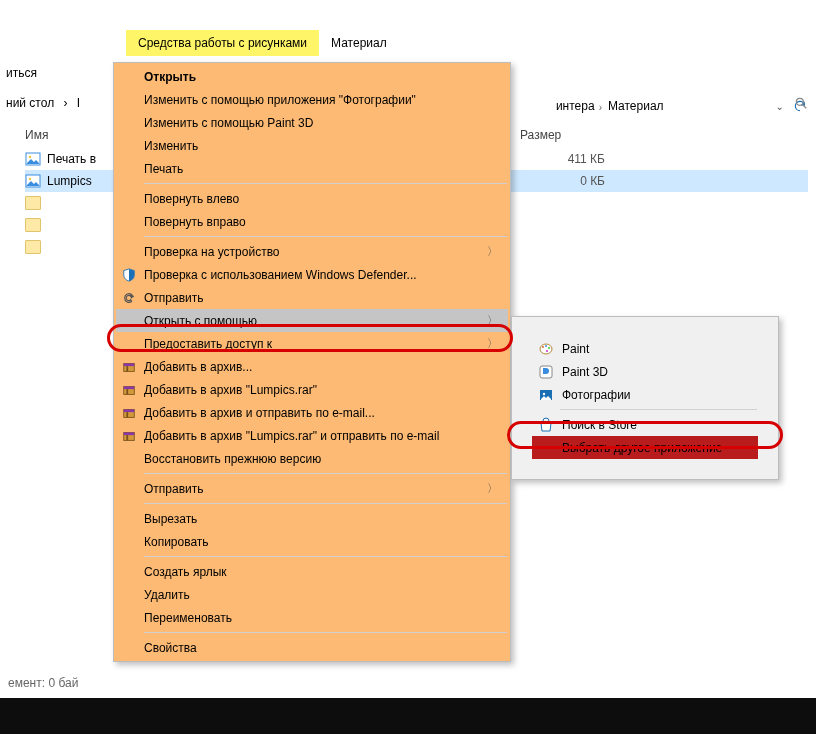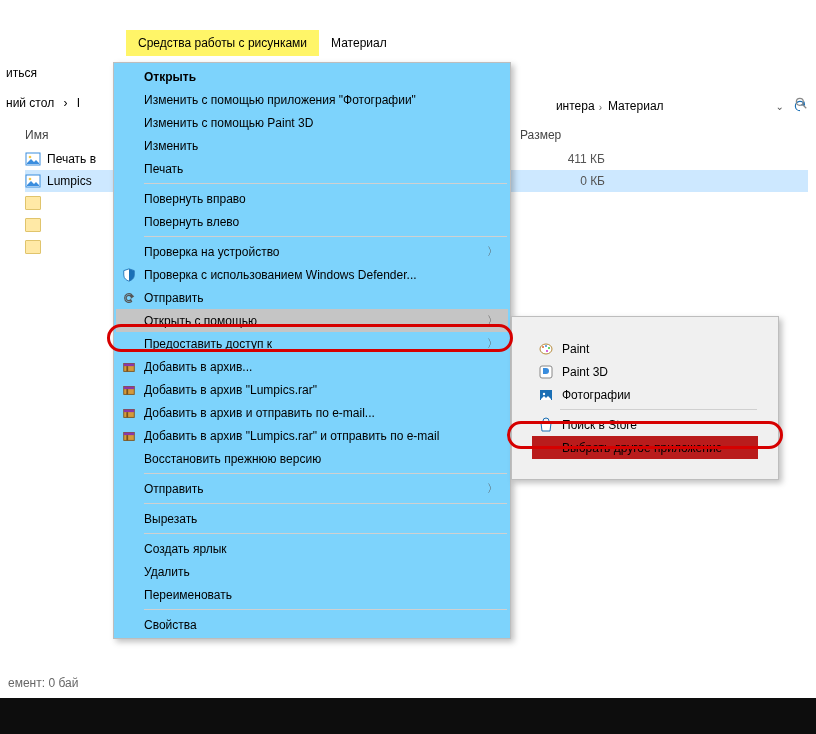--- a/index.html
+++ b/index.html
@@ -28,21 +28,21 @@
 .file-ico { width: 16px; height: 16px; margin-right: 6px; display:flex; align-items:center; justify-content:center; }
 .file-name { flex: 0 0 478px; }
 .file-size { width: 100px; text-align: right; color: #555; padding-right: 20px; }
 .folder-row { height: 22px; display:flex; align-items:center; }
 .folder-ico { width: 16px; height: 14px; background: #ffe9a6; border: 1px solid #e0c46c; border-radius: 1px; margin-right: 6px; }
 
 
 .status { position: absolute; bottom: 4px; left: 8px; color: #666; font-size: 11px; }
 
 
-.ctx { position: absolute; top: 62px; left: 113px; width: 398px; background: #7dd3fc; border: 1px solid #bdbdbd; box-shadow: 3px 3px 6px rgba(0,0,0,.25); padding: 2px; }
+.ctx { position: absolute; top: 62px; left: 113px; width: 398px; background: #fdba74; border: 1px solid #bdbdbd; box-shadow: 3px 3px 6px rgba(0,0,0,.25); padding: 2px; }
 .ctx-item { height: 23px; display: flex; align-items: center; padding-left: 28px; position: relative; }
 .ctx-item .ico { position: absolute; left: 5px; width: 16px; height: 16px; display:flex; align-items:center; justify-content:center; }
 .ctx-item .arrow { position: absolute; right: 10px; font-size: 11px; color: #555; }
 .ctx-item.hl { background: #c5c5c5; }
 .ctx-sep { height: 1px; background: #d0d0d0; margin: 3px 1px 3px 28px; }
 .ctx-item.bold span { font-weight: 600; }
 
 
 .annot { position: absolute; border: 3px solid #d60000; border-radius: 14px; pointer-events: none; }
 
@@ -155,24 +155,24 @@
       <span>Изменить с помощью Paint 3D</span>
     </div>
   <div class="ctx-item">
       <span>Изменить</span>
     </div>
   <div class="ctx-item">
       <span>Печать</span>
     </div>
   <div class="ctx-sep"></div>
   <div class="ctx-item">
+      <span>Повернуть влево</span>
+    </div>
+  <div class="ctx-item">
       <span>Повернуть вправо</span>
-    </div>
-  <div class="ctx-item">
-      <span>Повернуть влево</span>
     </div>
   <div class="ctx-sep"></div>
   <div class="ctx-item">
       <span>Проверка на устройство</span>
       <span class="arrow">〉</span>
     </div>
   <div class="ctx-item">
     <span class="ico">
         <svg width="14" height="14" viewBox="0 0 16 16">
           <path d="M8 1l6 2v5c0 4-3 6-6 7-3-1-6-3-6-7V3z" fill="#fff" stroke="#1a6fb5"></path>
@@ -242,20 +242,23 @@
       <span>Восстановить прежнюю версию</span>
     </div>
   <div class="ctx-sep"></div>
   <div class="ctx-item">
       <span>Отправить</span>
       <span class="arrow">〉</span>
     </div>
   <div class="ctx-sep"></div>
   <div class="ctx-item">
       <span>Вырезать</span>
+    </div>
+  <div class="ctx-item">
+      <span>Копировать</span>
     </div>
   <div class="ctx-sep"></div>
   <div class="ctx-item">
       <span>Создать ярлык</span>
     </div>
   <div class="ctx-item">
       <span>Удалить</span>
     </div>
   <div class="ctx-item">
       <span>Переименовать</span>

